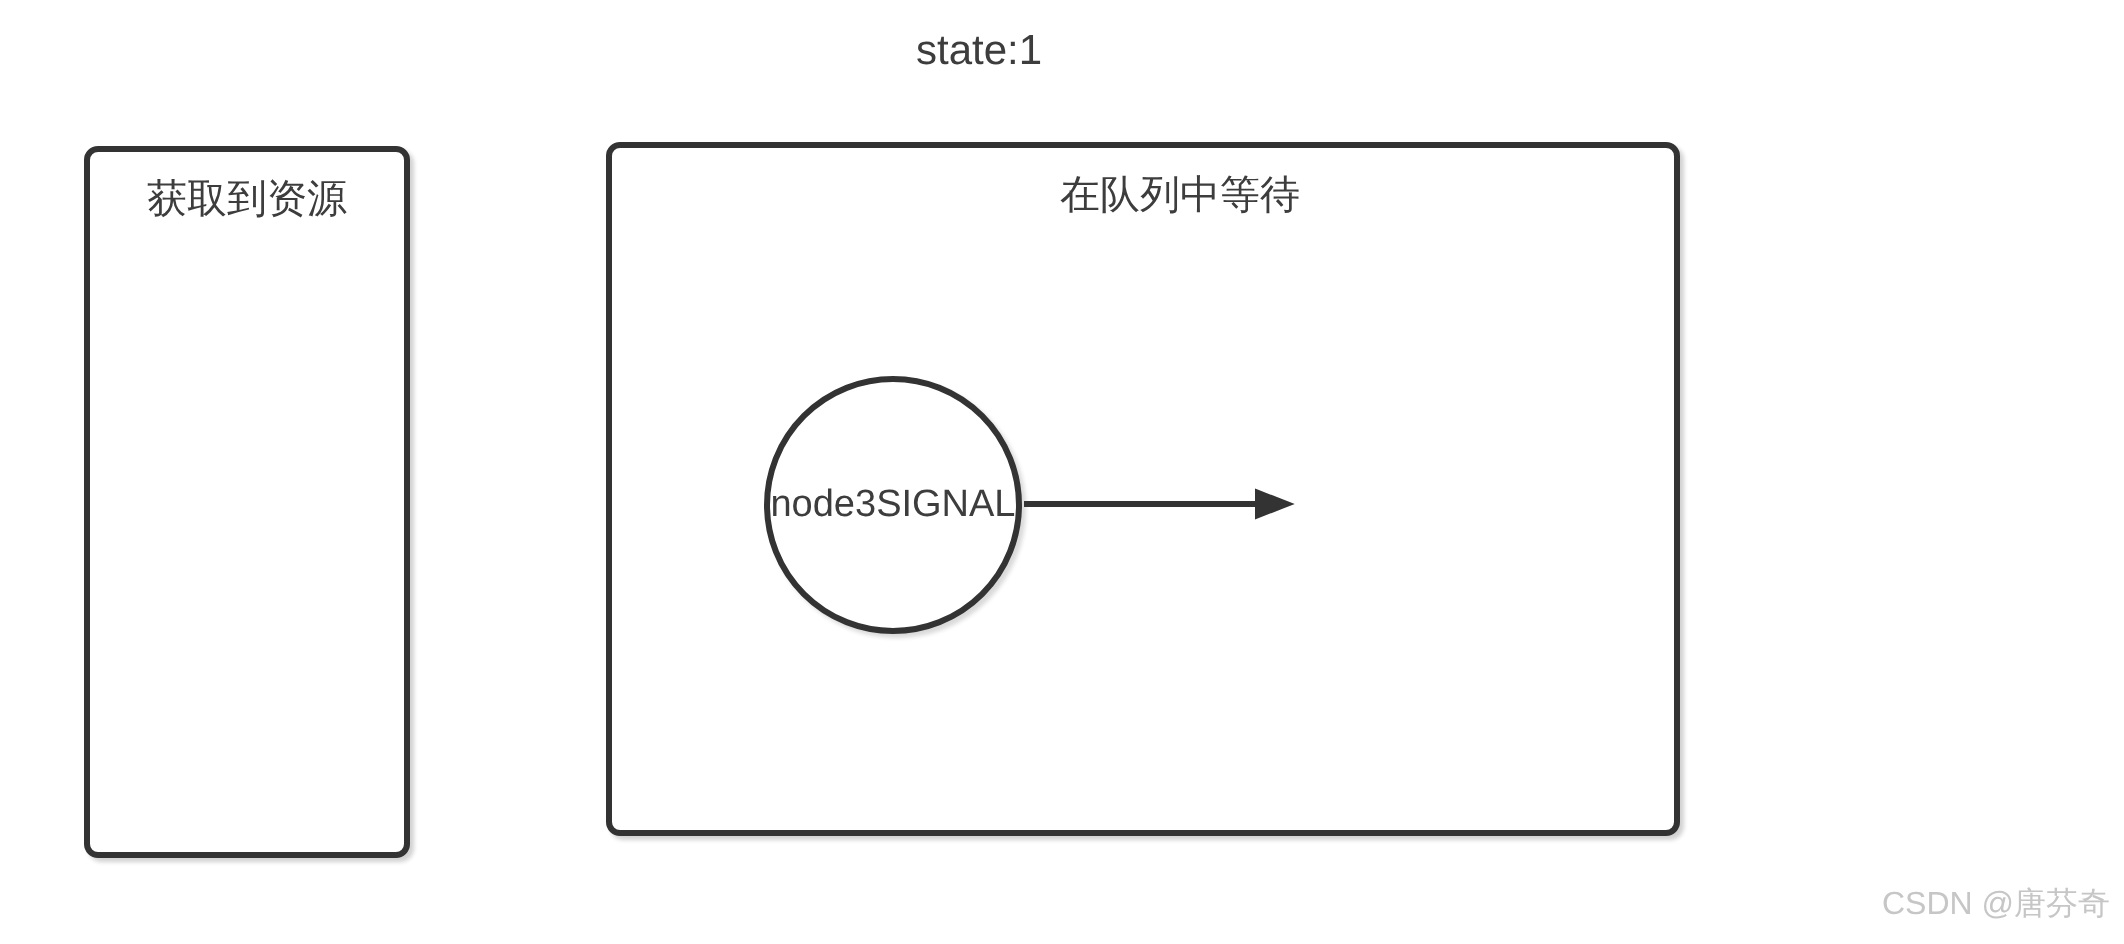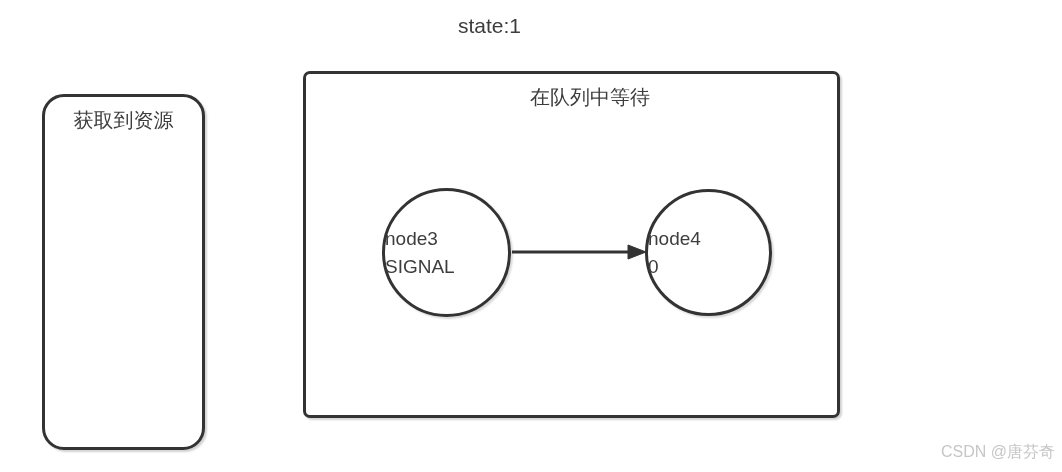--- a/index.html
+++ b/index.html
@@ -29,37 +29,37 @@
     color: var(--text);
     white-space: nowrap;
   }
   .box {
     position: absolute;
     background: var(--background);
     border: 3px solid var(--border);
     border-radius: 7px;
     box-shadow: 2px 2px 2px rgba(0,0,0,0.18);
   }
-  .left-box  { left: 42px;  top: 94px; width: 163px; height: 356px; border-radius: 22px; }
+  .left-box  { left: 42px;  top: 73px; width: 163px; height: 356px; }
   .queue-box { left: 303px; top: 71px; width: 537px; height: 347px; padding-left: 37px; }
   .box-label {
     padding-top: 10px;
     text-align: center;
     font-size: 20px;
     color: var(--text);
     white-space: nowrap;
   }
   .node {
     position: absolute;
     background: var(--background);
     border: 3px solid var(--border);
     border-radius: 50%;
     display: flex;
-    flex-direction: column;
-    align-items: flex-start;
+    flex-direction: row;
+    align-items: center;
     justify-content: center;
     font-size: 19px;
     line-height: 1.45;
     color: var(--text);
     box-shadow: 2px 2px 2px rgba(0,0,0,0.15);
     text-align: center;
   }
   .node3 { left: 382px; top: 188px; width: 129px; height: 129px; }
   .node4 { left: 645px; top: 189px; width: 127px; height: 127px; }
   .arrow-layer {
@@ -100,24 +100,20 @@
 
   <div class="box queue-box">
     <div class="box-label">在队列中等待</div>
   </div>
 
   <div class="node node3">
     <div>node3</div>
     <div>SIGNAL</div>
   </div>
 
-  <div class="node node4">
-    <div>node4</div>
-    <div>0</div>
-  </div>
 
   <svg class="arrow-layer" viewBox="0 0 1062 472" xmlns="http://www.w3.org/2000/svg">
     <line x1="512" y1="252" x2="629" y2="252"></line>
     <polygon points="628,245 646,252 628,259"></polygon>
   </svg>
 
   <div class="watermark">CSDN @唐芬奇</div>
 
 </div>
 

